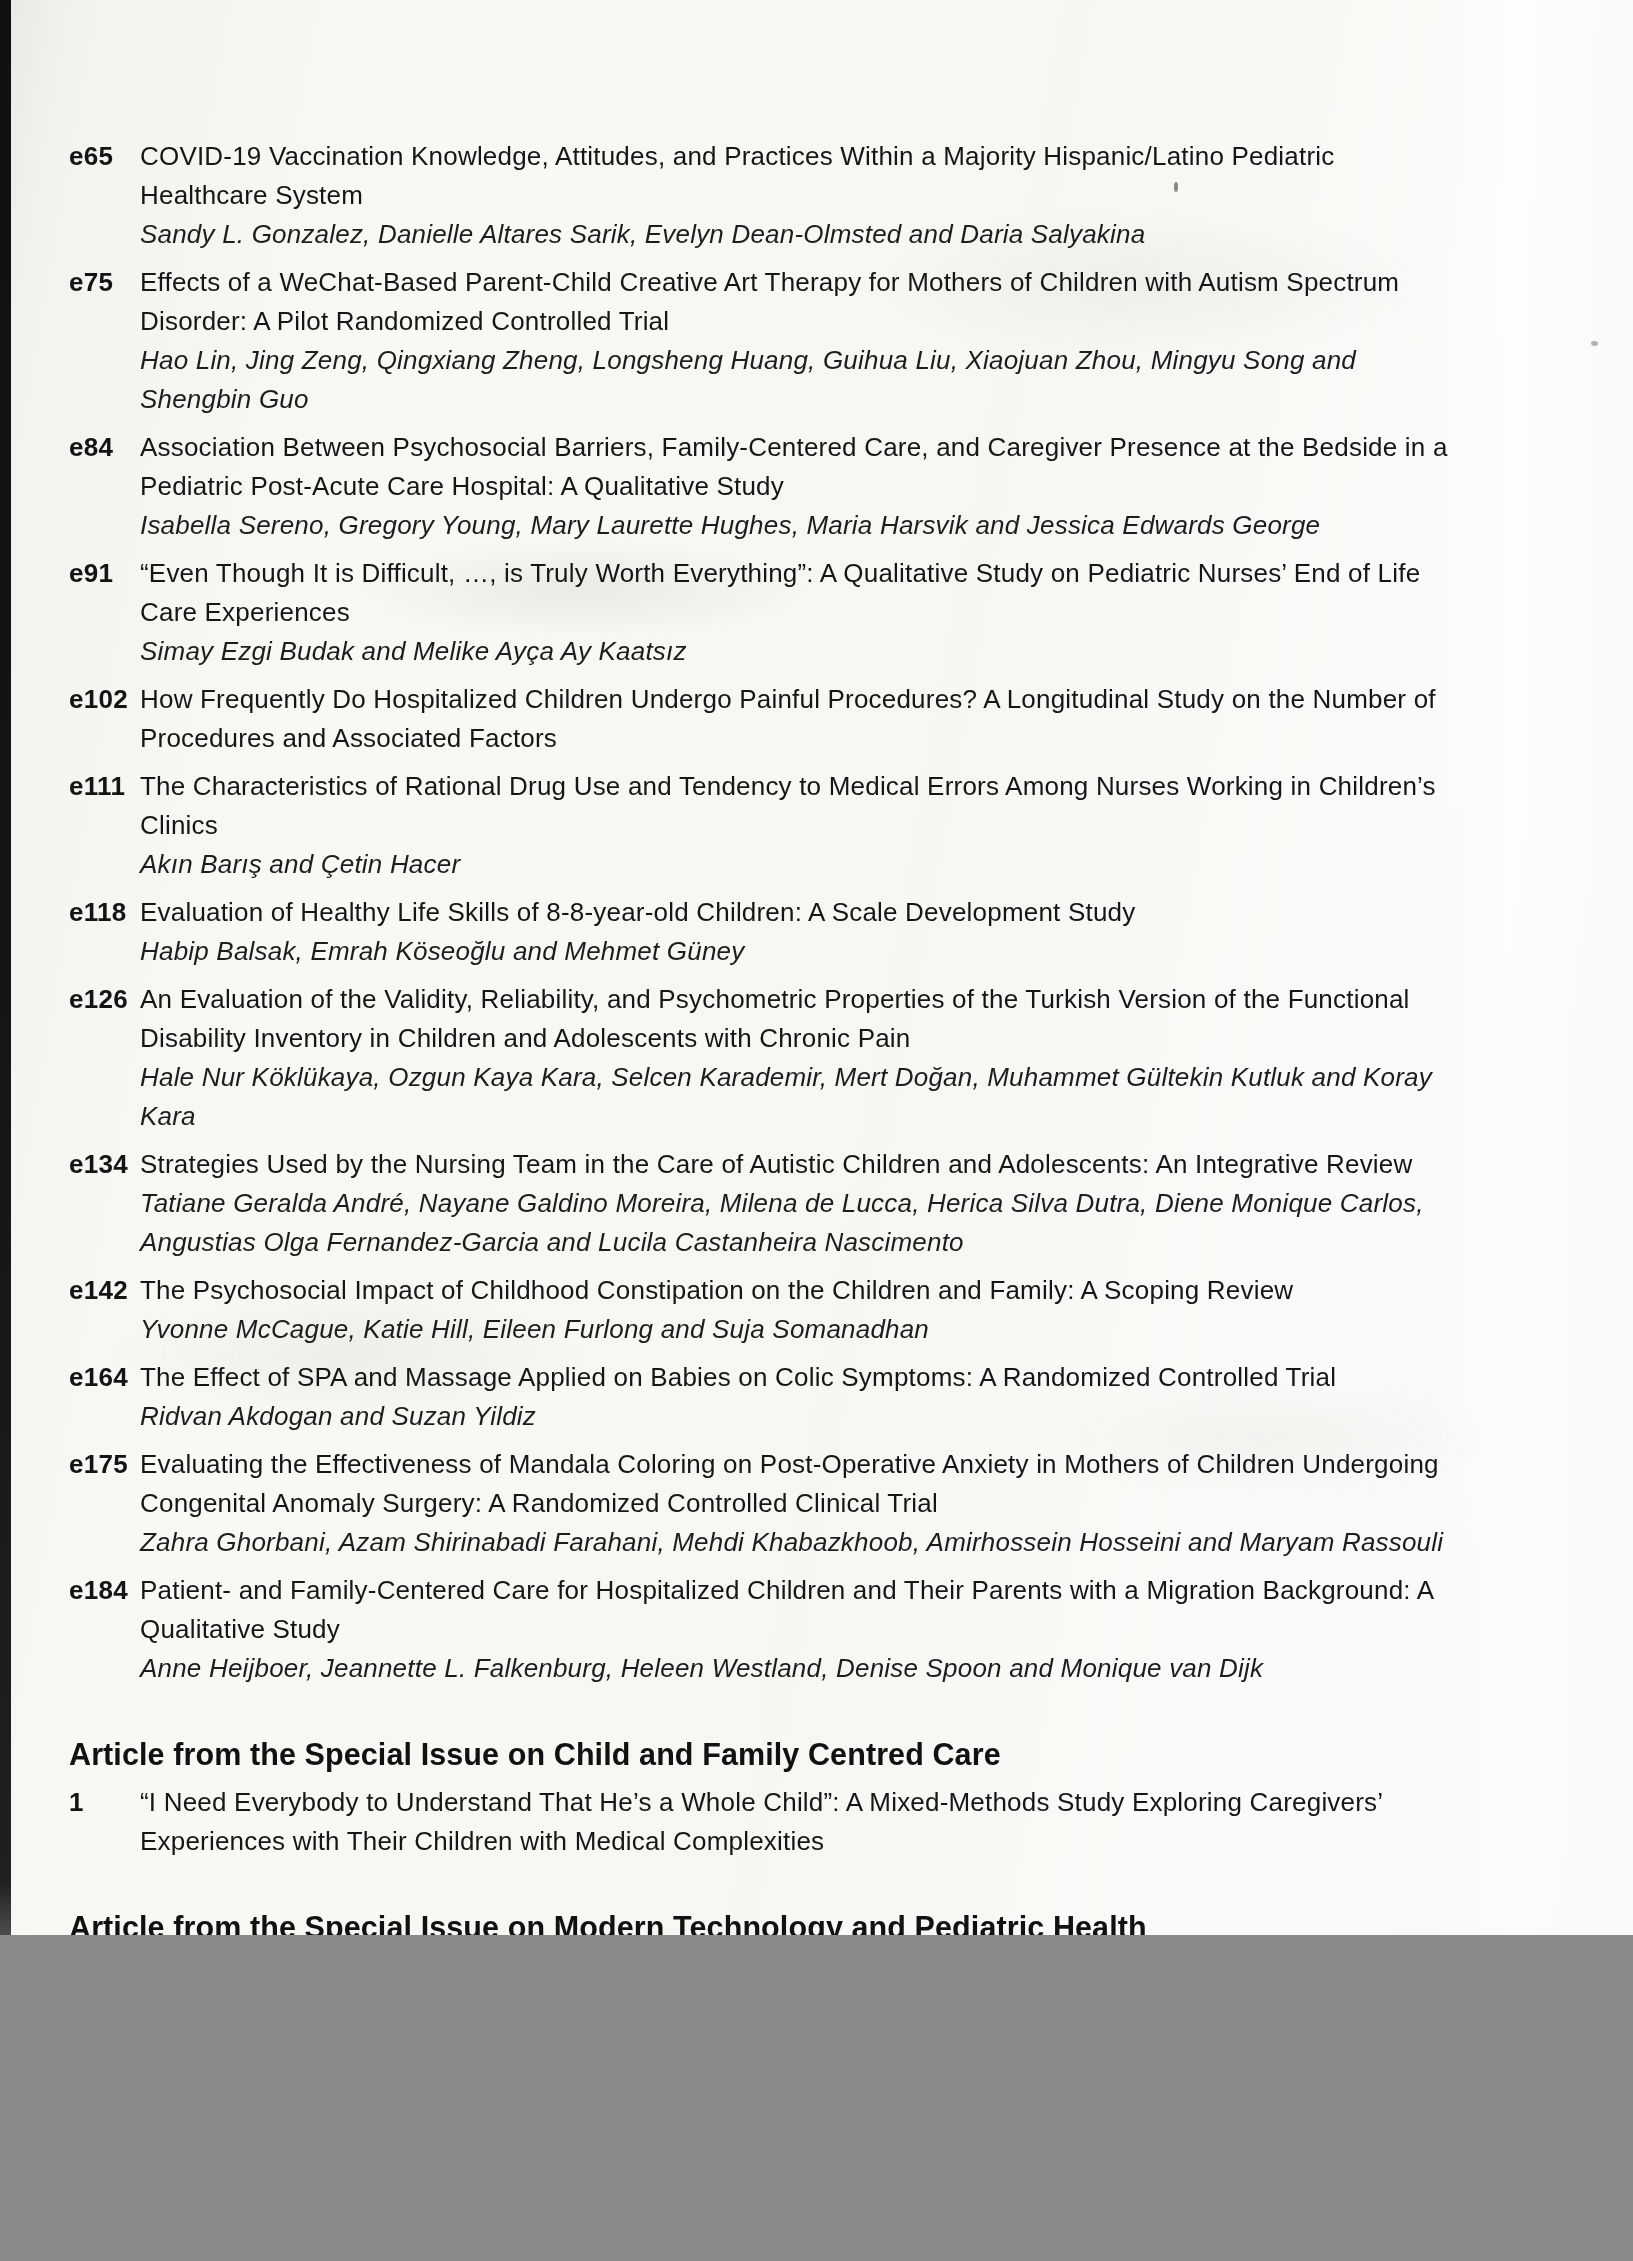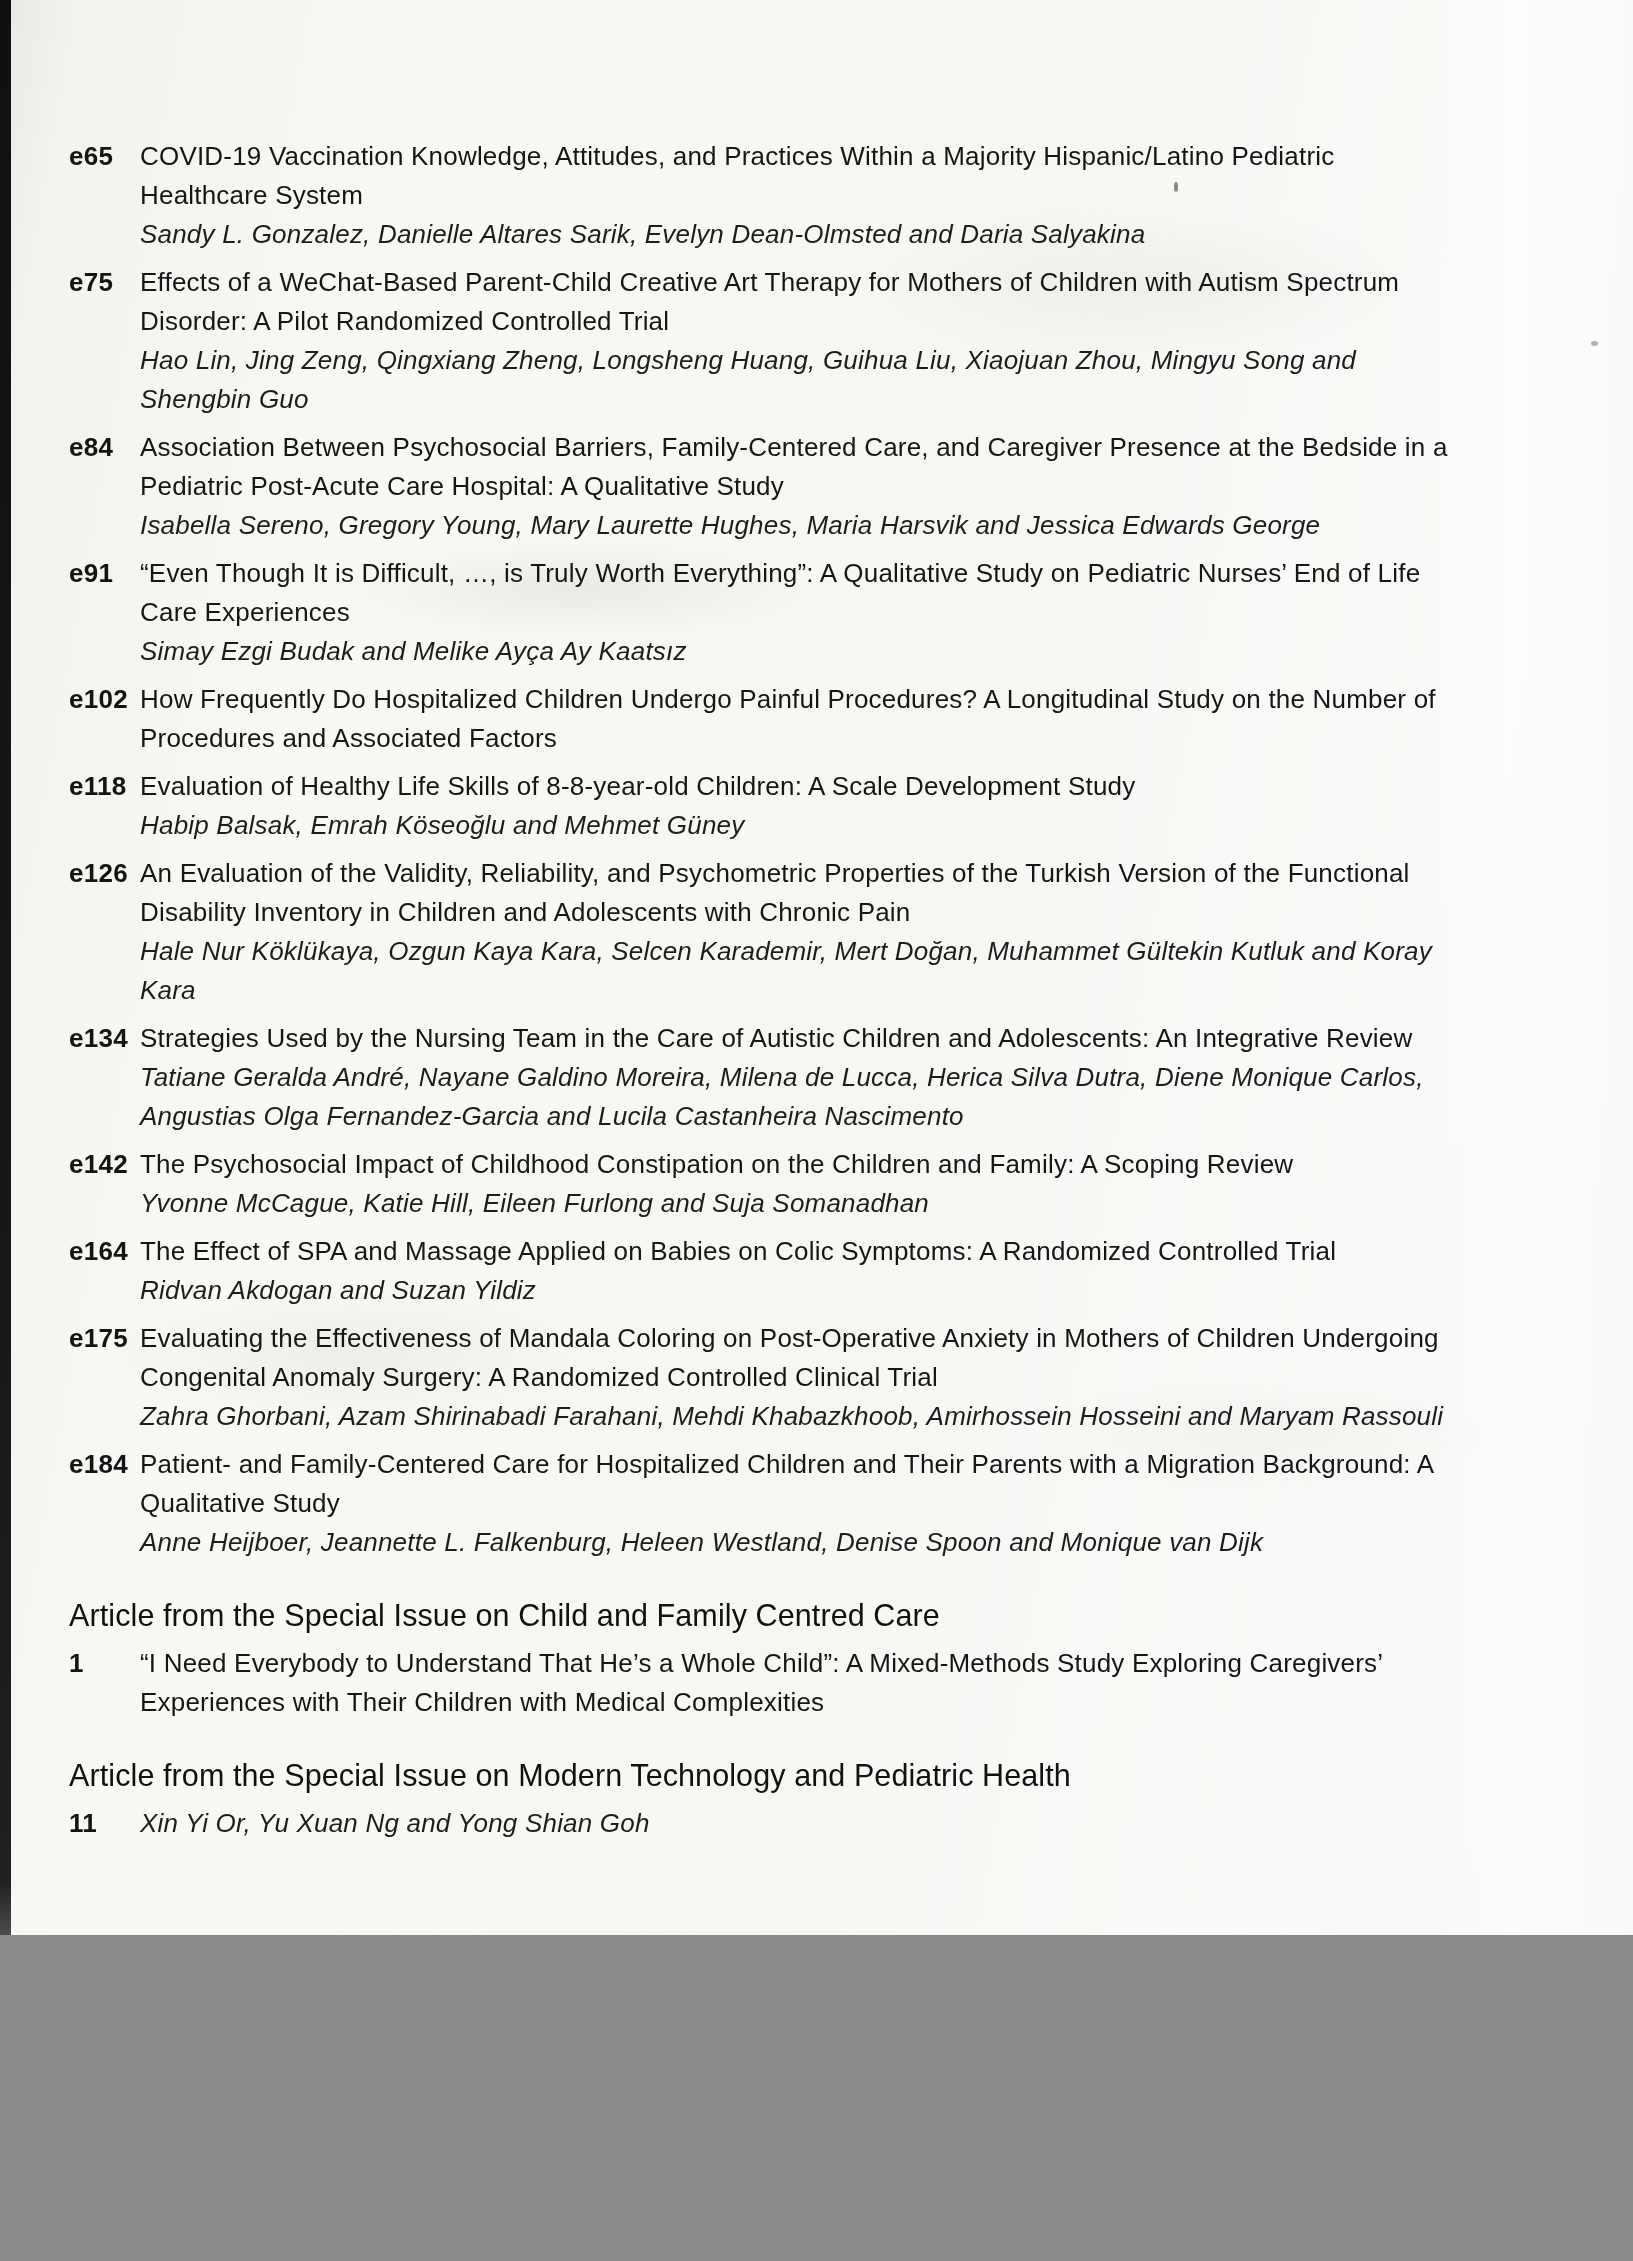--- a/index.html
+++ b/index.html
@@ -80,26 +80,26 @@
   }
   .authors {
     font-size: 26px;
     line-height: 39px;
     letter-spacing: 0.2px;
     font-style: italic;
     white-space: pre-line;
     color: #1d1d1d;
   }
   .section-heading {
-    font-weight: normal;
+    font-weight: bold;
     font-size: 30.5px;
     line-height: 43px;
     letter-spacing: 0.1px;
     color: #111111;
-    margin: 32px 0 7px 0;
+    margin: 45px 0 7px 0;
   }
 </style>
 </head>
 <body>
 
 <div class="page">
   <div class="edge-strip"></div>
   <div class="right-band"></div>
   <div class="smudge s1"></div>
   <div class="smudge s2"></div>
@@ -149,20 +149,28 @@
     </div>
 
     <div class="entry">
       <span class="num">e102</span>
       <div>
         <div class="title">How Frequently Do Hospitalized Children Undergo Painful Procedures? A Longitudinal Study on the Number of
 Procedures and Associated Factors</div>
       </div>
     </div>
 
+    <div class="entry">
+      <span class="num">e111</span>
+      <div>
+        <div class="title">The Characteristics of Rational Drug Use and Tendency to Medical Errors Among Nurses Working in Children’s
+Clinics</div>
+        <div class="authors">Akın Barış and Çetin Hacer</div>
+      </div>
+    </div>
 
     <div class="entry">
       <span class="num">e118</span>
       <div>
         <div class="title">Evaluation of Healthy Life Skills of 8-8-year-old Children: A Scale Development Study</div>
         <div class="authors">Habip Balsak, Emrah Köseoğlu and Mehmet Güney</div>
       </div>
     </div>
 
     <div class="entry">

